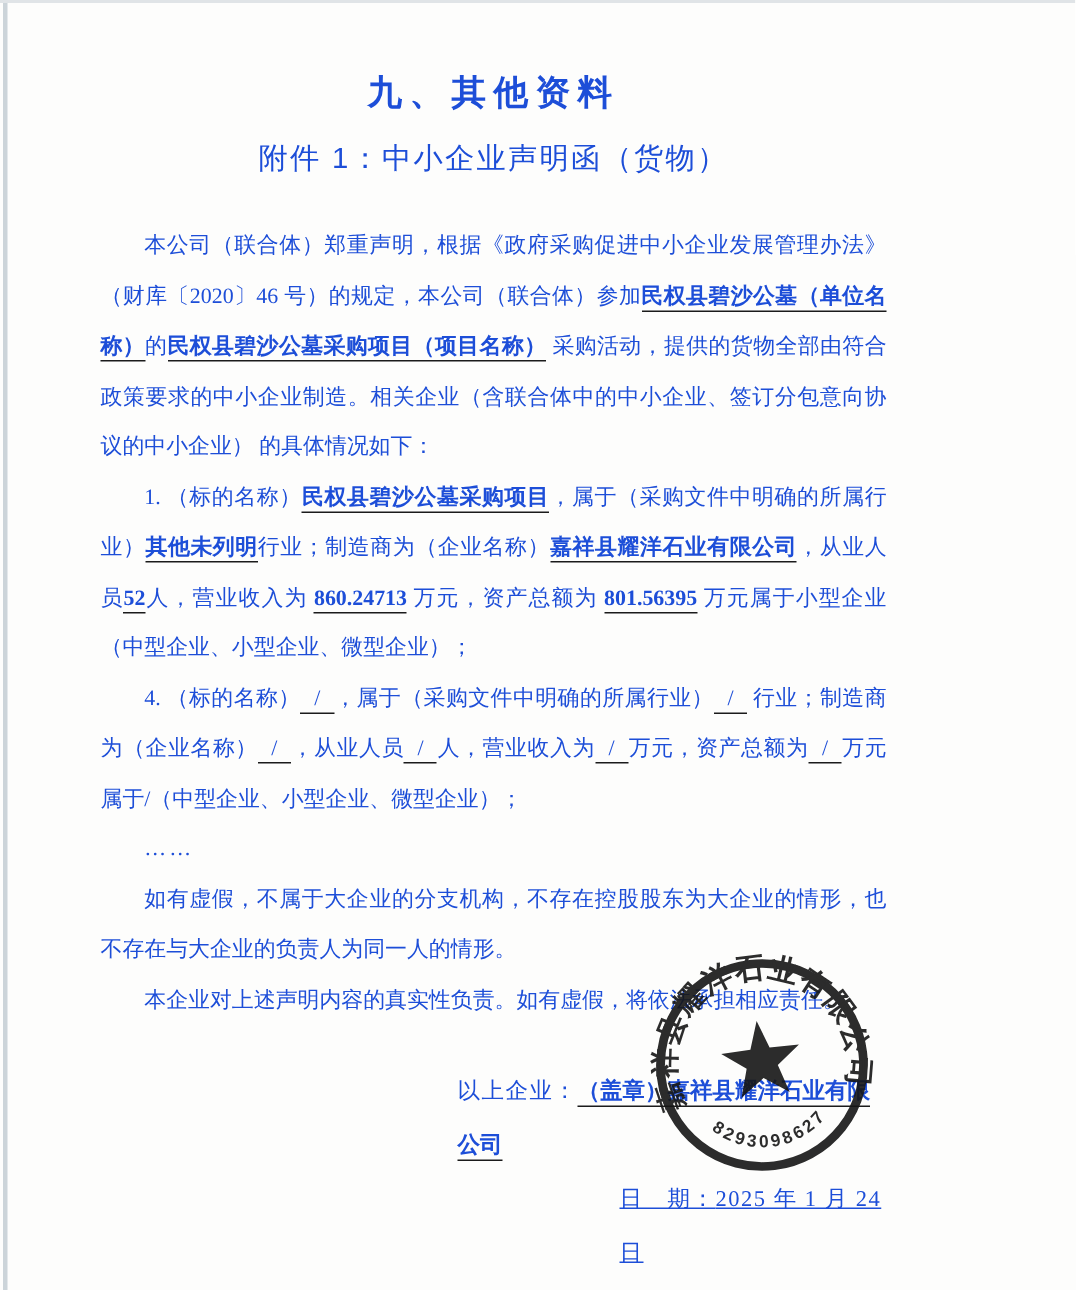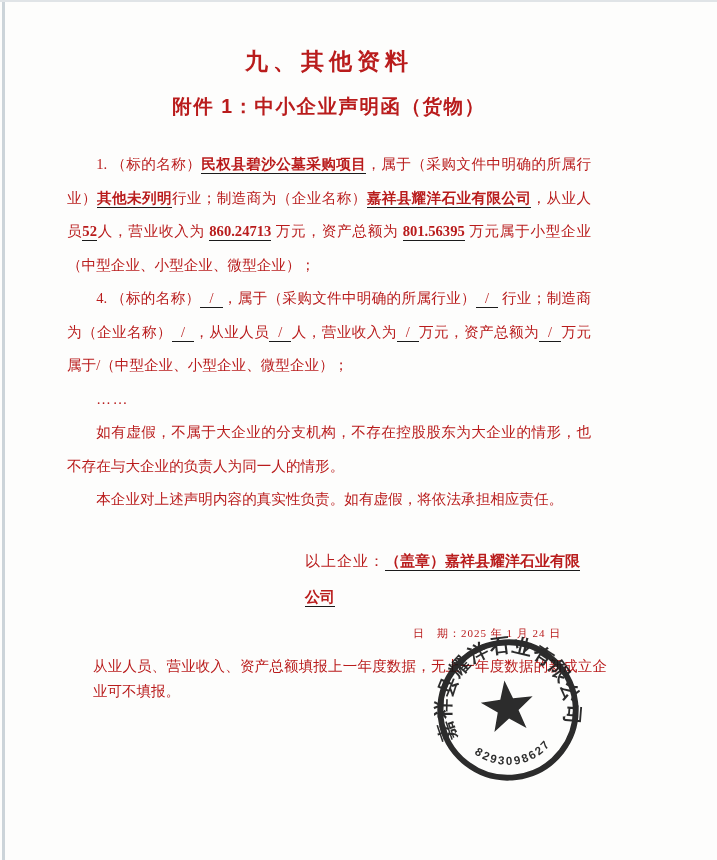--- a/index.html
+++ b/index.html
@@ -1,43 +1,43 @@
 <!DOCTYPE html>
 <html><head>
 <meta charset="utf-8">
 <style>
   html,body { margin:0; padding:0; background:#ffffff; }
   .page {
     position:relative; width:717px; height:860px;
     background:#fdfdfc; overflow:hidden;
-    font-family:"Liberation Serif", serif; color:#b91c1c;
+    font-family:"Liberation Serif", serif; color:#1d4ed8;
   }
   .edge-left { position:absolute; left:2px; top:0; width:3px; height:100%; background:#ccd4d9; }
   .edge-top  { position:absolute; left:0; top:0; width:100%; height:2px; background:#e0e4e7; }
   .content { position:absolute; left:67px; top:38px; width:524px; }
   .section-title {
     font-family:"Liberation Sans", sans-serif;
     font-size:23px; font-weight:bold; letter-spacing:5px;
     text-align:center; margin:8px 0 16px 0; line-height:30px;
   }
   .attachment-title {
     font-family:"Liberation Sans", sans-serif;
-    font-size:19.5px; font-weight:bold; letter-spacing:1.5px;
+    font-size:19.5px; font-weight:normal; letter-spacing:1.5px;
     text-align:center; margin:0 0 28px 0; line-height:28px;
   }
   p.body {
     font-size:14.6px; line-height:33.5px; margin:0;
     text-align:justify; text-indent:2em; word-break:break-all;
   }
   p.ellipsis-line { text-align:left; letter-spacing:2px; }
   .fill { font-weight:bold; border-bottom:1.4px solid #1b1b1b; padding-bottom:1px; }
   .blank { border-bottom:1.4px solid #1b1b1b; padding:0 9px 1px 9px; }
   .sig-company { margin:26px 0 0 238px; font-size:15px; line-height:36px; }
   .sig-company .label { letter-spacing:1px; }
-  .sig-date { margin:0 0 0 346px; font-size:11px; line-height:36px; letter-spacing:1px; }
+  .sig-date { margin:0 0 0 346px; font-size:15px; line-height:36px; letter-spacing:1px;text-decoration:underline; }
   p.footnote {
     margin:3px 0 0 26px; width:514px;
     font-size:14.5px; line-height:25px; text-align:justify; word-break:break-all;
   }
   .seal {
     position:absolute; left:434px; top:636px; width:148px; height:148px;
     opacity:0.9; transform:rotate(-7deg); z-index:5; pointer-events:none;
   }
   .seal text { font-family:"Liberation Sans", sans-serif; font-weight:bold; fill:#161616; }
 </style>
@@ -45,20 +45,21 @@
 <body>
 
 <div class="page">
   <div class="edge-left"></div>
   <div class="edge-top"></div>
 
   <div class="content">
     <div class="section-title">九、其他资料</div>
     <div class="attachment-title">附件 1：中小企业声明函（货物）</div>
 
+    <p class="body"><span>本公司（联合体）郑重声明，根据《政府采购促进中小企业发展管理办法》（财库〔2020〕46 号）的规定，本公司（联合体）参加</span><span class="fill">民权县碧沙公墓（单位名称）</span><span>的</span><span class="fill">民权县碧沙公墓采购项目（项目名称）</span><span> 采购活动，提供的货物全部由符合政策要求的中小企业制造。相关企业（含联合体中的中小企业、签订分包意向协议的中小企业） 的具体情况如下：</span></p>
 
     <p class="body"><span>1. （标的名称）</span><span class="fill">民权县碧沙公墓采购项目</span><span>，属于（采购文件中明确的所属行业）</span><span class="fill">其他未列明</span><span>行业；制造商为（企业名称）</span><span class="fill">嘉祥县耀洋石业有限公司</span><span>，从业人员</span><span class="fill">52</span><span>人，营业收入为 </span><span class="fill">860.24713</span><span> 万元，资产总额为 </span><span class="fill">801.56395</span><span> 万元属于小型企业（中型企业、小型企业、微型企业）；</span></p>
 
     <p class="body"><span>4. （标的名称）</span><span class="blank">/</span><span>，属于（采购文件中明确的所属行业）</span><span class="blank">/</span><span> 行业；制造商为（企业名称）</span><span class="blank">/</span><span>，从业人员</span><span class="blank">/</span><span>人，营业收入为</span><span class="blank">/</span><span>万元，资产总额为</span><span class="blank">/</span><span>万元属于/（中型企业、小型企业、微型企业）；</span></p>
 
     <p class="body ellipsis-line">……</p>
 
     <p class="body">如有虚假，不属于大企业的分支机构，不存在控股股东为大企业的情形，也不存在与大企业的负责人为同一人的情形。</p>
 
     <p class="body">本企业对上述声明内容的真实性负责。如有虚假，将依法承担相应责任。</p>

